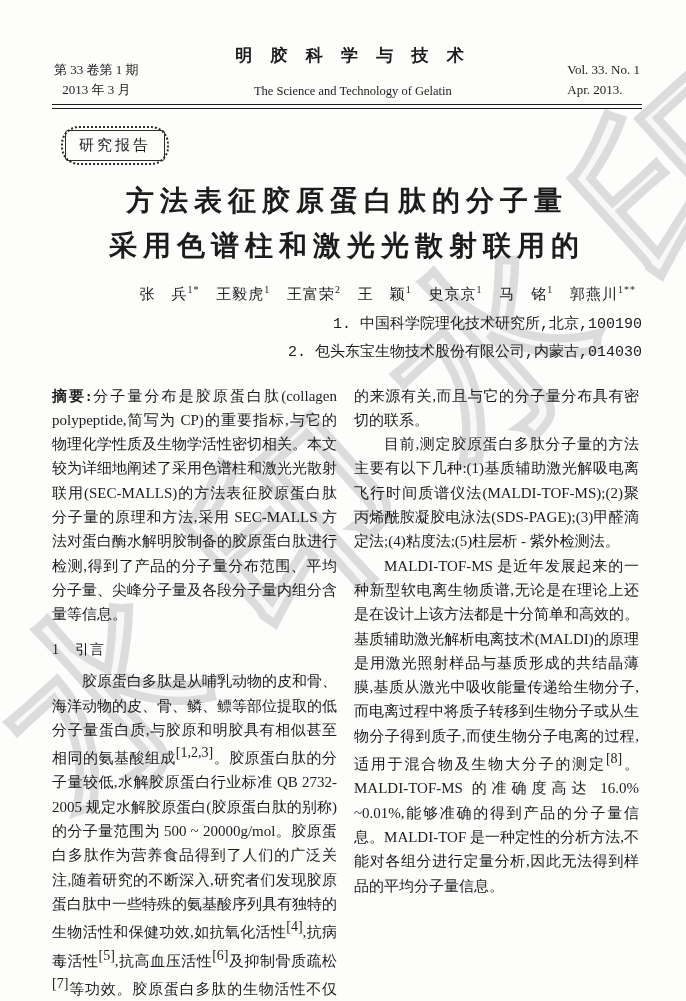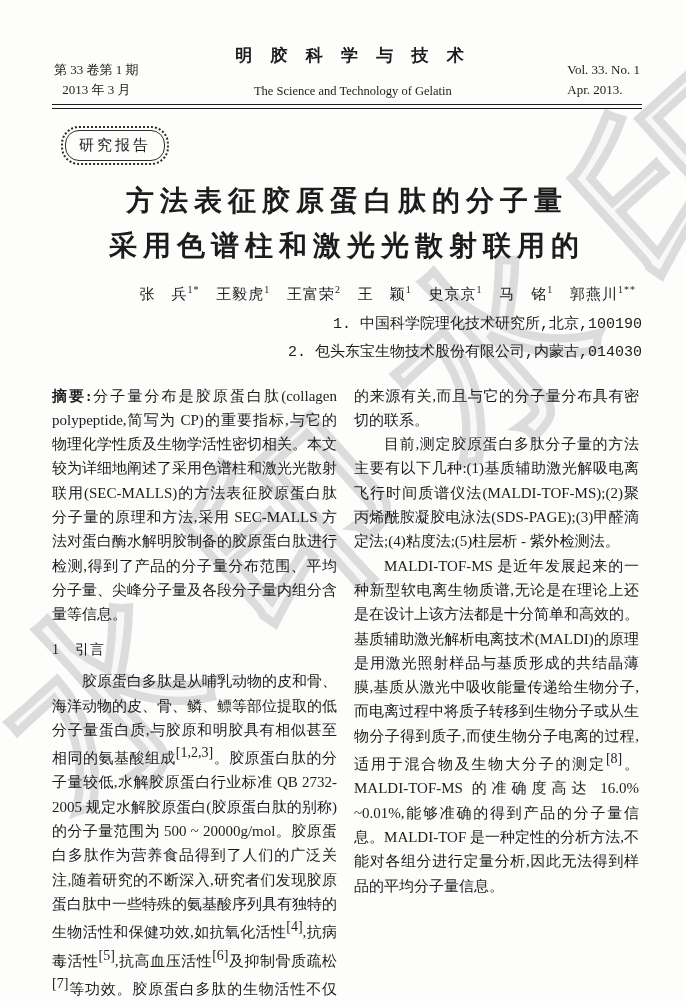--- a/index.html
+++ b/index.html
@@ -26,21 +26,21 @@
   .h-right { }
   .h-center { flex:1; text-align:center; }
   .h-cn { font-size:17px; font-weight:bold; letter-spacing:7px;text-align:center; }
   .h-en { font-size:12.5px; margin-top:17px; }
   .rule-double { height:3px; border-top:1.4px solid #1b1b1b; border-bottom:1.4px solid #1b1b1b; }
 
   
   .badge-wrap { margin:16px 0 0 8px; height:46px; }
   .badge {
     display:inline-block; position:relative; margin:5px 0 0 5px;
-    border:1px solid #2c2c2c; border-radius:14px;
+    border:1px solid #2c2c2c; border-radius:3px;
     padding:5px 13px; font-size:15px; letter-spacing:3px; background:#fdfdfc;
   }
   .badge::after {
     content:""; position:absolute; inset:-5px;
     border:2px dotted #2c2c2c; border-radius:18px;
   }
 
   
   .title {
     text-align:center; margin-top:8px;

